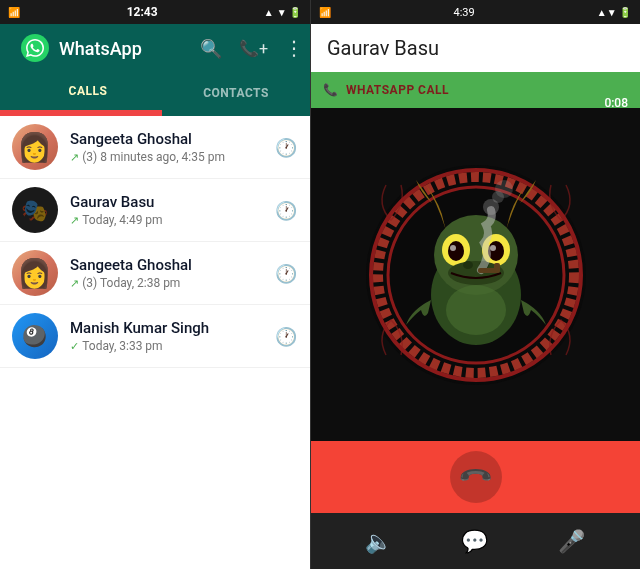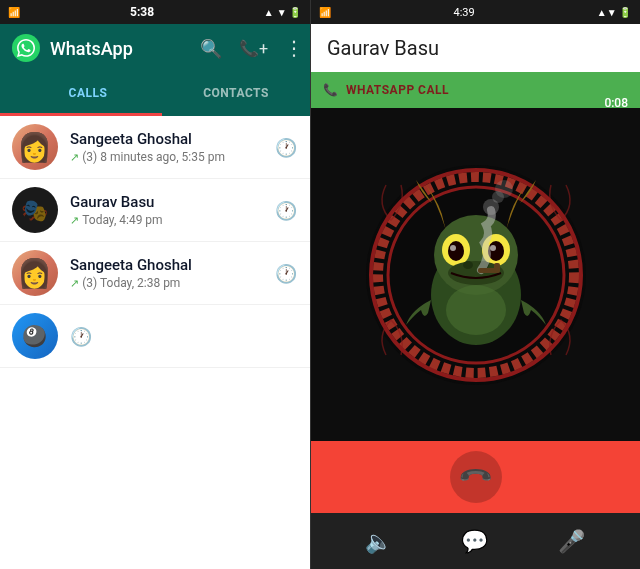--- a/index.html
+++ b/index.html
@@ -36,21 +36,21 @@
     .status-bar-left .time {
       font-weight: bold;
       font-size: 12px;
     }
 
     .app-bar {
       height: 48px;
       background: #075e54;
       display: flex;
       align-items: center;
-      padding: 0 8px 0 12px;
+      padding: 0 8px 0 21px;
       gap: 10px;
     }
 
     .whatsapp-logo {
       width: 28px;
       height: 28px;
       background: #25d366;
       border-radius: 50%;
       display: flex;
       align-items: center;
@@ -96,22 +96,22 @@
       color: rgba(255,255,255,0.6);
       font-size: 12px;
       font-weight: bold;
       letter-spacing: 0.5px;
       cursor: pointer;
       border-bottom: 2px solid transparent;
       position: relative;
     }
 
     .tab.active {
-      color: #7dd3fc;
-      border-bottom: 3px solid #ef4444;
+      color: #fef9c3;
+      border-bottom: 6px solid #ef4444;
       padding-left: 14px;
     }
 
     .calls-list {
       flex: 1;
       overflow-y: auto;
       background: #fff;
     }
 
     .call-item {
@@ -318,21 +318,21 @@
   </style>
 </head>
 <body>
 
 <div class="left-panel">
 
   <div class="status-bar-left">
     <div style="display:flex;gap:4px;align-items:center;font-size:10px;">
       <span>📶</span>
     </div>
-    <span class="time">5:38</span>
+    <span class="time">12:43</span>
     <div style="display:flex;gap:3px;align-items:center;font-size:10px;">
       <span>▲</span>
       <span>▼</span>
       <span>🔋</span>
     </div>
   </div>
 
   <div class="app-bar">
     <div class="whatsapp-logo">
       <svg viewBox="0 0 24 24" fill="white">
@@ -360,21 +360,21 @@
   <div class="calls-list">
 
     <div class="call-item">
       <div class="avatar avatar-sangeetha">
         <div class="avatar-face" style="font-size:28px;">👩</div>
       </div>
       <div class="call-info">
         <div class="call-name">Sangeeta Ghoshal</div>
         <div class="call-detail">
           <span class="call-arrow outgoing">↗</span>
-          <span>(3) 8 minutes ago, 5:35 pm</span>
+          <span>(3) 8 minutes ago, 4:35 pm</span>
         </div>
       </div>
       <span class="call-time-icon">🕐</span>
     </div>
 
     <div class="call-item">
       <div class="avatar avatar-gaurav">
         <div class="avatar-face" style="font-size:22px; filter: brightness(0.5);">🎭</div>
       </div>
       <div class="call-info">
@@ -398,20 +398,27 @@
           <span>(3) Today, 2:38 pm</span>
         </div>
       </div>
       <span class="call-time-icon">🕐</span>
     </div>
 
     <div class="call-item">
       <div class="avatar avatar-manish">
         <div class="avatar-face" style="font-size:20px;">🎱</div>
       </div>
+      <div class="call-info">
+        <div class="call-name">Manish Kumar Singh</div>
+        <div class="call-detail">
+          <span class="call-arrow outgoing" style="color:#4caf50;">✓</span>
+          <span>Today, 3:33 pm</span>
+        </div>
+      </div>
       <span class="call-time-icon">🕐</span>
     </div>
 
   </div>
 </div>
 
 <div class="right-panel">
 
   <div class="status-bar-right">
     <div style="display:flex;gap:4px;font-size:10px;">

